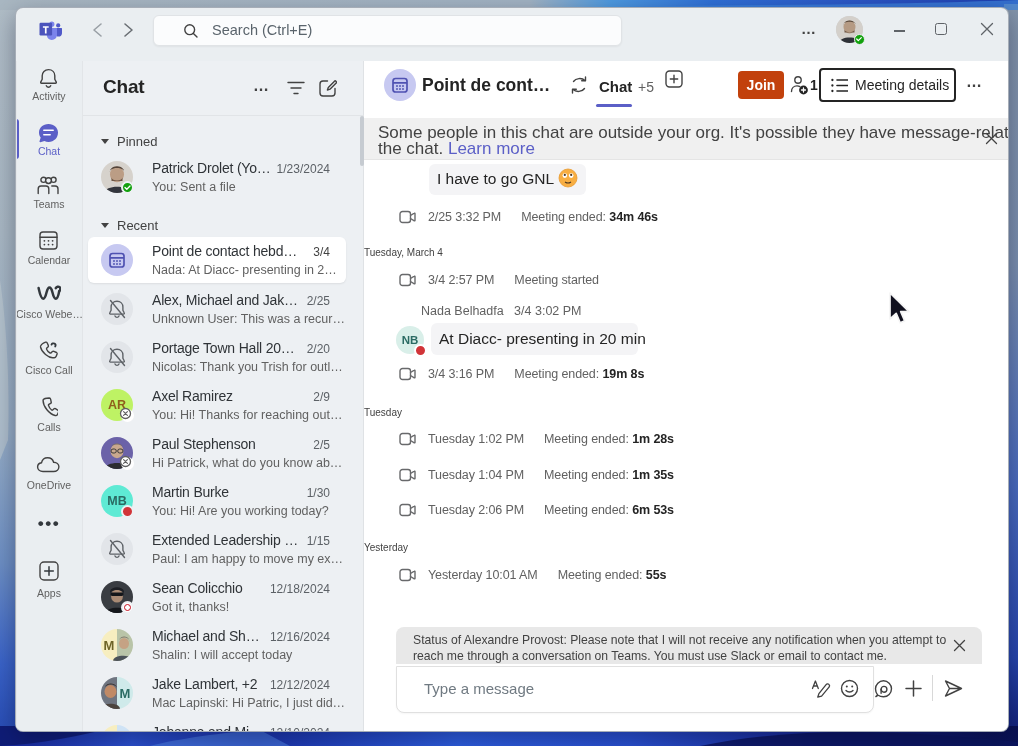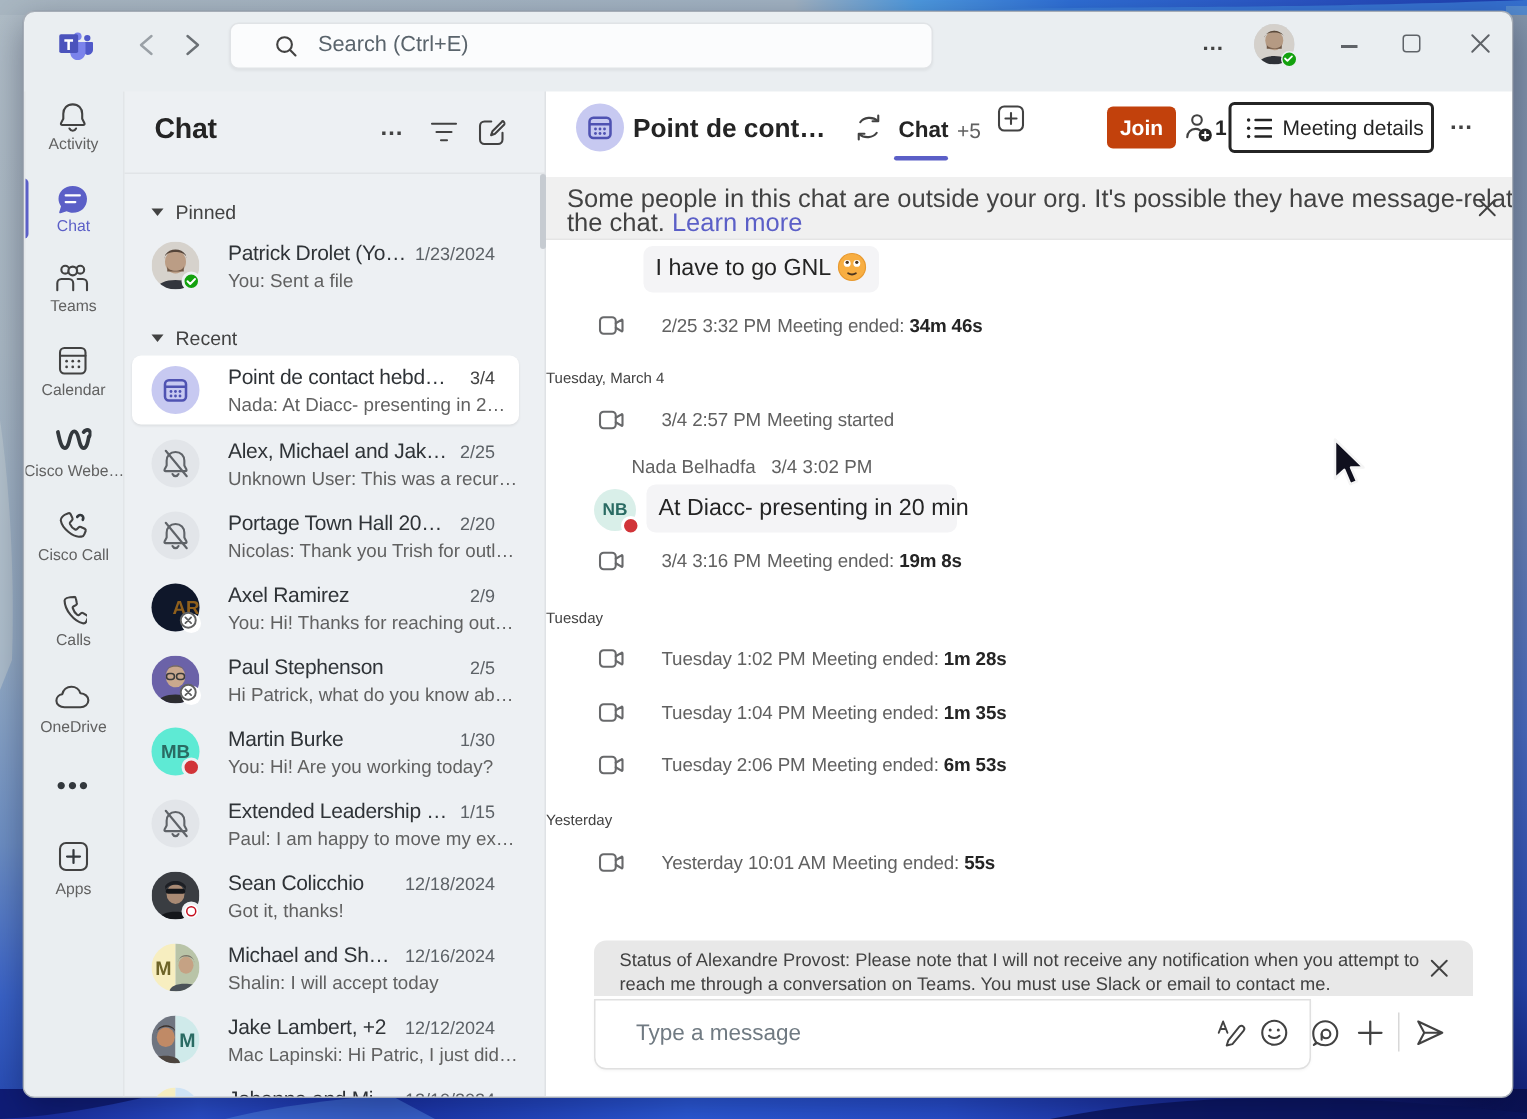--- a/index.html
+++ b/index.html
@@ -22,22 +22,22 @@
 .item .ti{position:absolute;left:64px;top:7px;font-size:14px;letter-spacing:-.2px;color:#2f3337;white-space:nowrap}
 .item .da{position:absolute;right:16px;top:9px;font-size:12px;color:#5c6166}
 .item .su{position:absolute;left:64px;top:27px;font-size:12.5px;color:#616161;white-space:nowrap}
 .badge{position:absolute;left:33px;top:28px;width:13px;height:13px;border-radius:50%}
 .sech{position:absolute;left:18px;font-size:13px;color:#424242}
 .sech:before{content:"";display:inline-block;width:0;height:0;border-left:4px solid transparent;border-right:4px solid transparent;border-top:5px solid #424242;margin-right:8px;vertical-align:2px}
 
 .mrow{position:absolute;left:35px;height:20px;display:flex;align-items:center;color:#616161;font-size:12.5px;letter-spacing:-.1px;white-space:nowrap}
 .mrow .ic{stroke:#68696b}
 .mrow b{color:#242424;font-weight:bold}
-.mrow .tm{margin-left:25px}
-.mrow .me{margin-left:4px}
+.mrow .tm{margin-left:12px}
+.mrow .me{margin-left:20px}
 .mdiv{position:absolute;width:645px;text-align:left;font-size:10px;color:#424242}
 </style></head>
 <body>
 <div id="stage">
   <div id="wall"></div>
   <svg id="wallextra" style="position:absolute;inset:0" width="1018" height="746" viewBox="0 0 1018 746">
     <defs>
       <linearGradient id="wgTop" x1="0" y1="0" x2="1" y2="0">
         <stop offset="0" stop-color="#a9b7c2"></stop>
           <stop offset="0.52" stop-color="#a2b3c3"></stop>
@@ -253,21 +253,21 @@
         <div class="av" style="background:#e2e5e9"><svg width="32" height="32" viewBox="0 0 32 32">
               <path d="M16 8.3 c3.6 0 5.9 2.5 5.9 5.8 v3.2 l1.4 2.7 c.3 .5 -.1 1.1 -.7 1.1 H9.4 c-.6 0 -1 -.6 -.7 -1.1 l1.4 -2.7 v-3.2 c0 -3.3 2.3 -5.8 5.9 -5.8 z M14 23 c.4 .9 1.1 1.4 2 1.4 s1.6 -.5 2 -1.4" fill="none" stroke="#5f6368" stroke-width="1.4" stroke-linecap="round" stroke-linejoin="round"></path>
               <path d="M9.5 7.5 L23.5 24.5" stroke="#5f6368" stroke-width="1.4" stroke-linecap="round"></path>
             </svg></div>
         <span class="ti">Portage Town Hall 20…</span>
           <span class="da">2/20</span>
         <span class="su">Nicolas: Thank you Trish for outl…</span>
       </div>
 
       <div class="item" style="top:320px">
-        <div class="av" style="background:#0f172a;text-align:right;line-height:32px;font-size:12.5px;font-weight:bold;color:#8f5f1c">AR</div>
+        <div class="av" style="background:#bef264;text-align:center;line-height:32px;font-size:12.5px;font-weight:bold;color:#8f5f1c">AR</div>
         <div class="badge" style="background:#fff">
             <svg width="13" height="13" viewBox="0 0 13 13" style="position:absolute;left:-2px;top:-2px">
               <circle cx="6.5" cy="6.5" r="5" fill="#fff" stroke="#616161" stroke-width="1.3"></circle>
               <path d="M4.6 4.6 L8.4 8.4 M8.4 4.6 L4.6 8.4" stroke="#616161" stroke-width="1.2" stroke-linecap="round"></path>
             </svg>
           </div>
         <span class="ti">Axel Ramirez</span>
           <span class="da">2/9</span>
         <span class="su">You: Hi! Thanks for reaching out…</span>
       </div>

